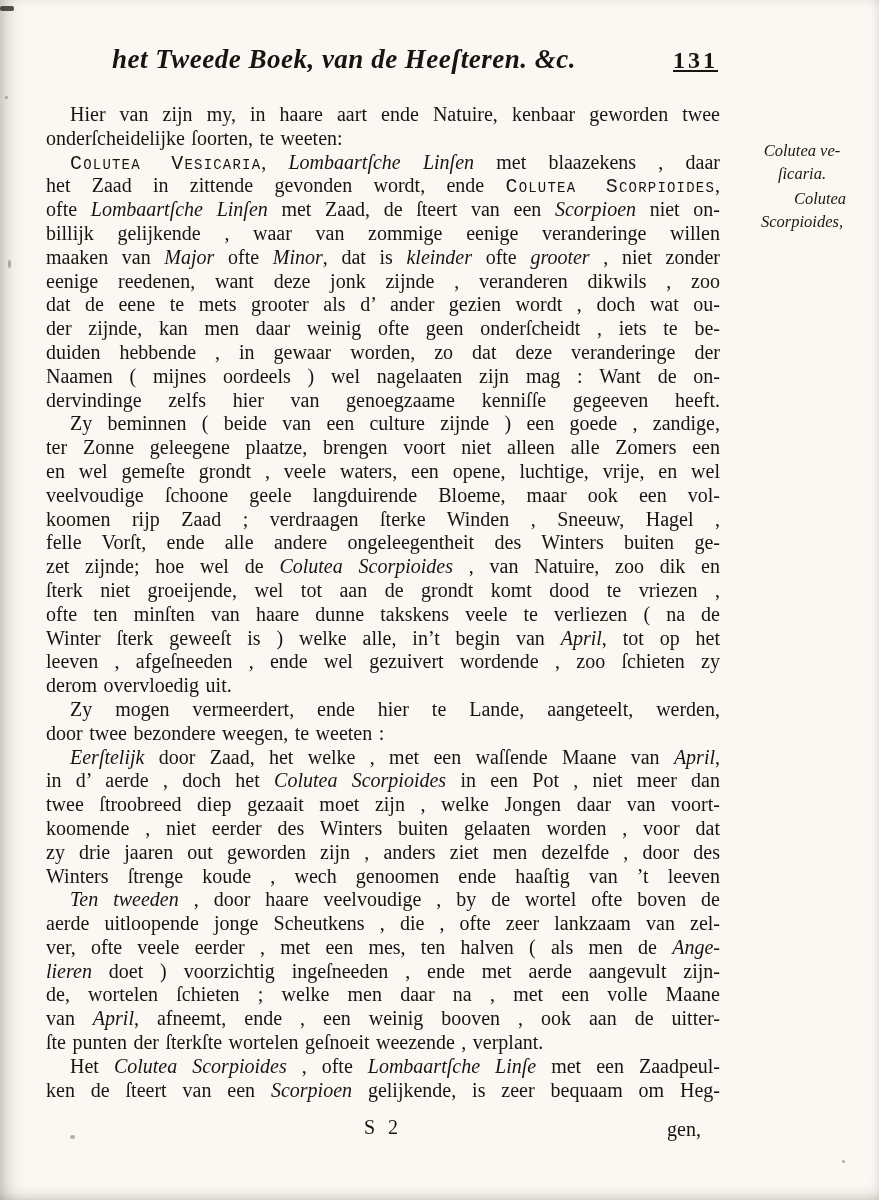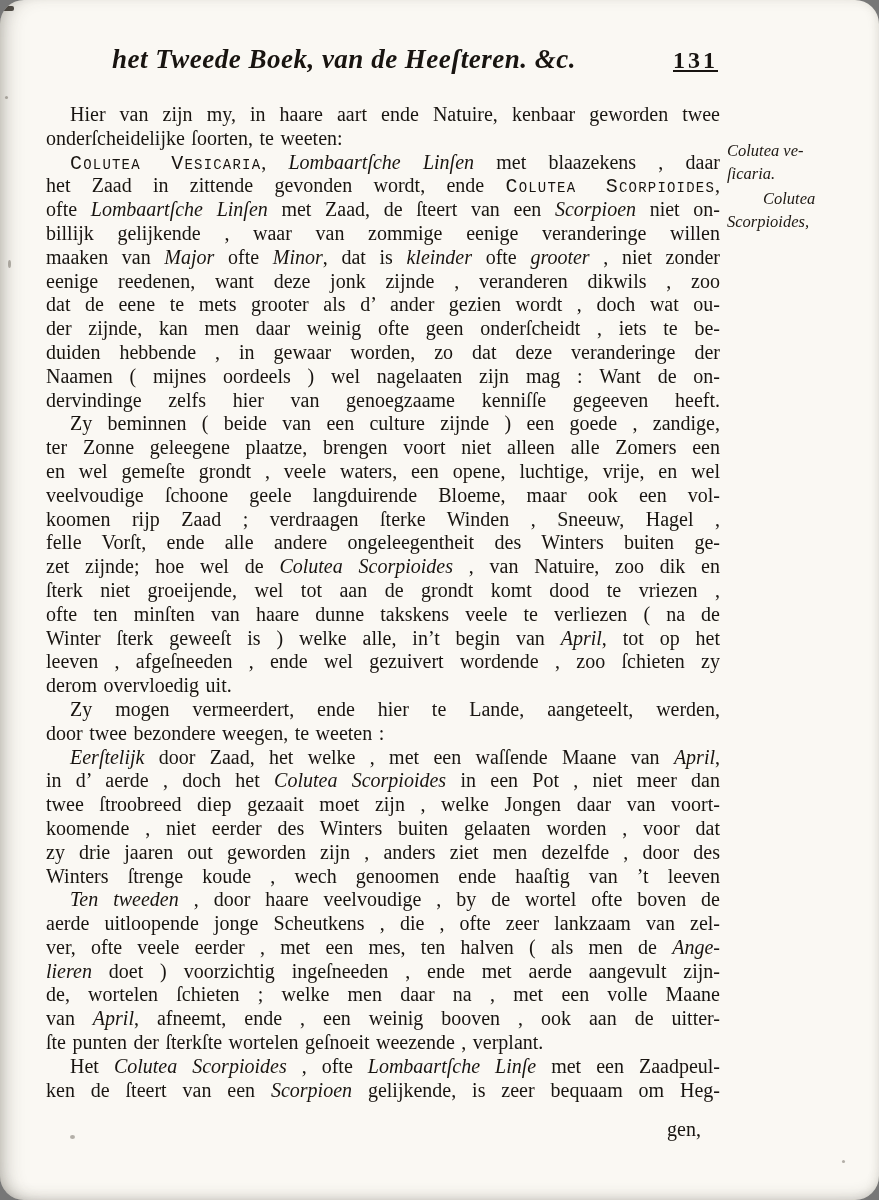--- a/index.html
+++ b/index.html
@@ -7,21 +7,20 @@
     position:relative;
     width:879px;height:1200px;
     margin:0 auto;
     background:#faf8f3;
     color:#181410;
     font-family:"Liberation Serif","DejaVu Serif",serif;
     overflow:hidden;
     box-shadow:inset 14px 0 22px -14px rgba(60,55,45,.45),
                inset -6px 0 14px -10px rgba(60,55,45,.25),
                inset 0 -10px 18px -12px rgba(60,55,45,.3);
-    border-radius:24px;
   }
   
   .speck{position:absolute;background:#6b655c;border-radius:50%;opacity:.5;}
   .smudge{position:absolute;background:#2a261f;opacity:.8;border-radius:2px;}
 
   .running-head{
     position:absolute;left:48px;top:44px;width:672px;height:40px;
   }
   .running-title{
     position:absolute;left:0;right:80px;top:0;
@@ -51,21 +50,21 @@
   .line.ind{text-indent:24px;}
   .it{font-style:italic;}
   .sc{font-variant:small-caps;letter-spacing:1.2px;font-family:Liberation Mono, monospace;}
 
   .margin-notes{
     position:absolute;left:727px;top:0;width:150px;
     font-style:italic;font-size:16.5px;line-height:23px;
     color:#1d1813;
   }
   .margin-note{position:absolute;left:0;width:150px;}
-  .mline{white-space:nowrap;}
+  .mline{white-space:nowrap;text-align:center;}
   .mline.mind{padding-left:36px;}
 
   .page-footer{
     position:absolute;left:46px;top:1116px;width:674px;height:30px;
     font-size:20px;
   }
   .signature{
     position:absolute;left:0;width:100%;text-align:center;
     letter-spacing:4px;
   }
@@ -139,16 +138,17 @@
         <div class="mline">Colutea ve-</div>
         <div class="mline">ſicaria.</div>
       </div>
       <div class="margin-note" style="top: 187px;">
         <div class="mline mind">Colutea</div>
         <div class="mline">Scorpioides,</div>
       </div>
     </aside>
 
   <div class="page-footer">
+    <span class="signature">S 2</span>
     <span class="catchword">gen,</span>
   </div>
 
 </div>
 
 </body></html>

